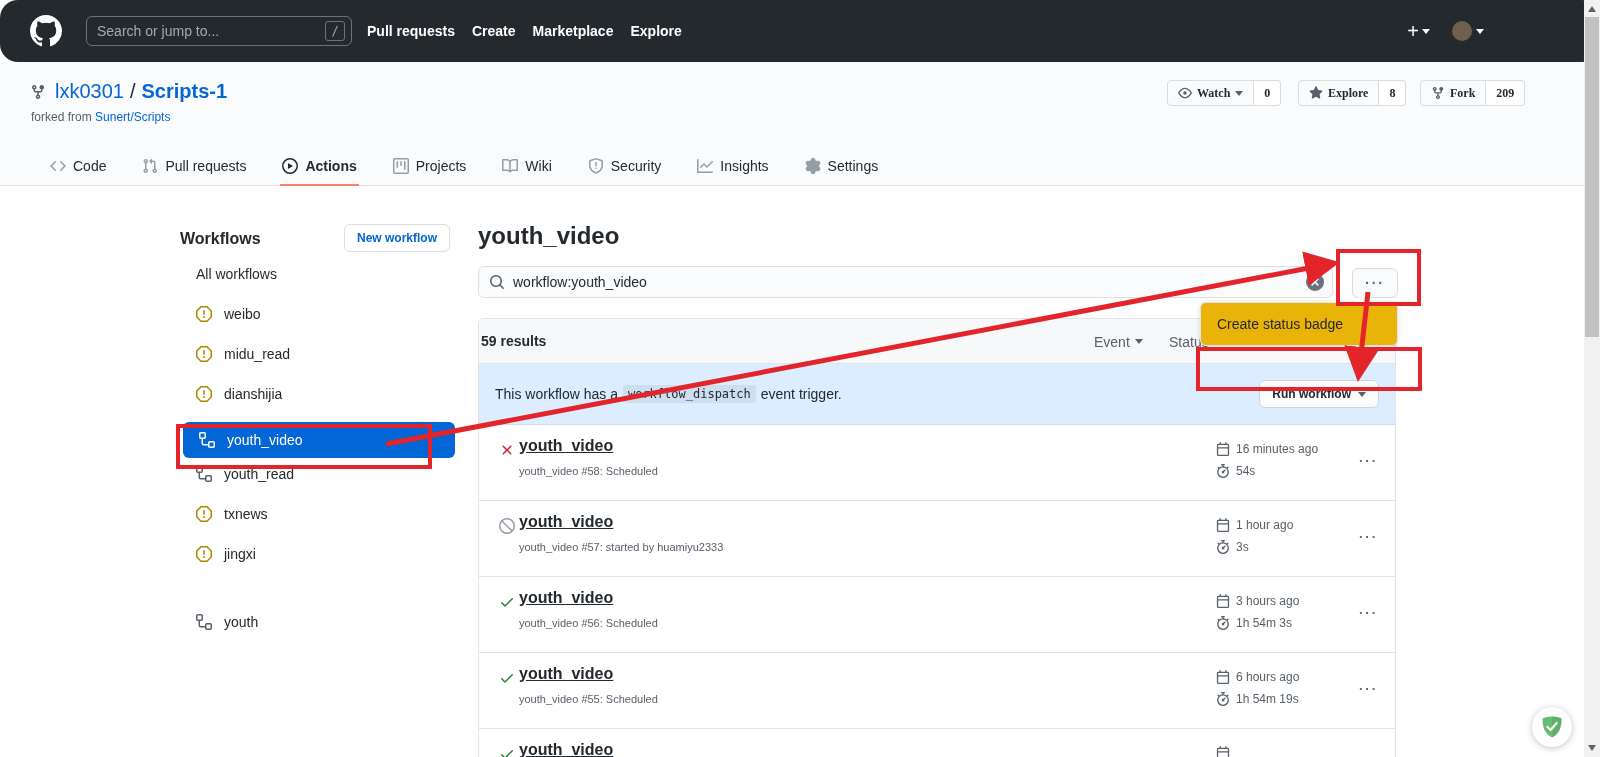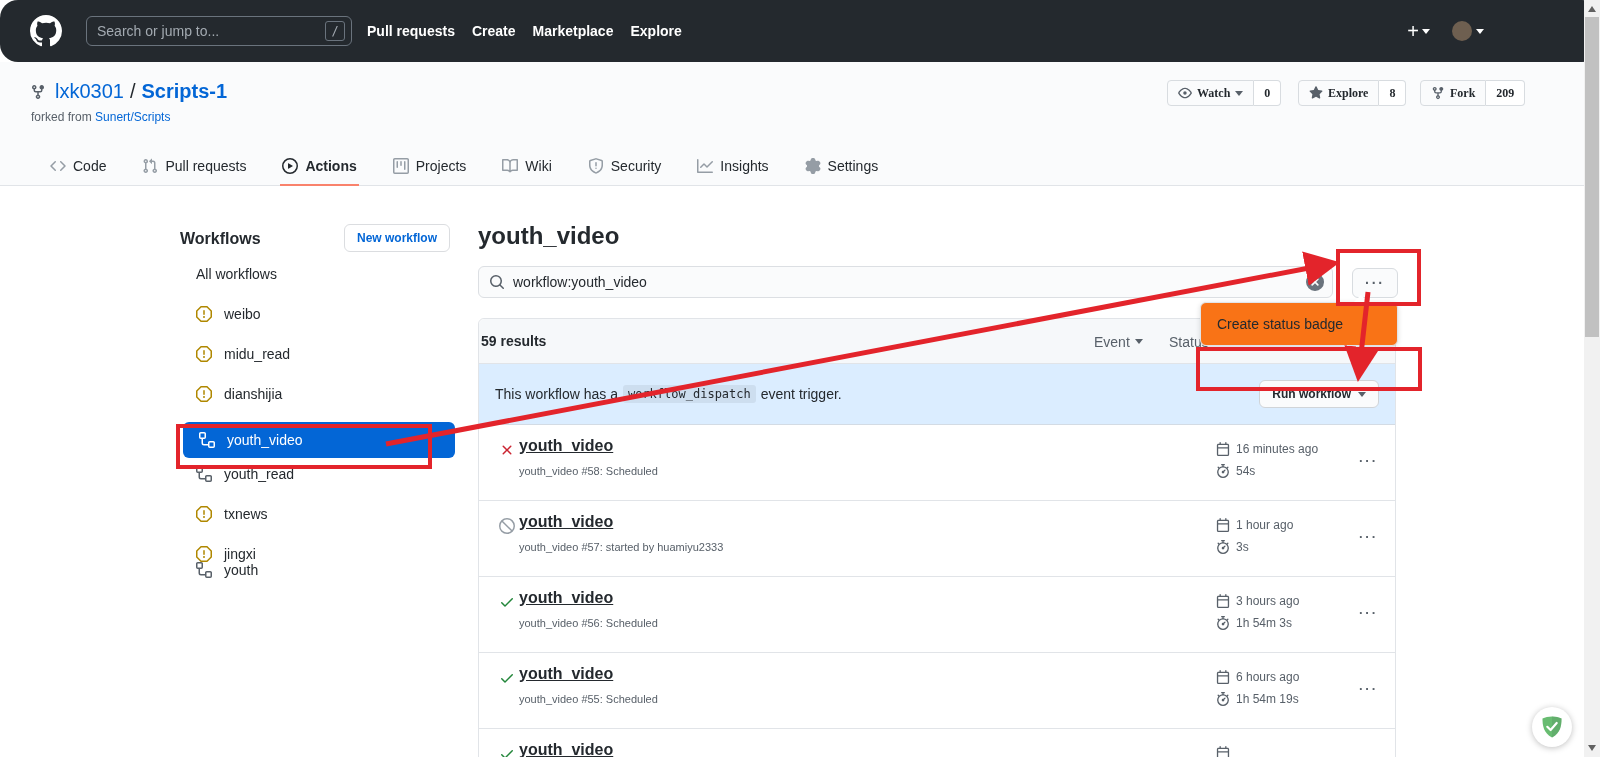--- a/index.html
+++ b/index.html
@@ -76,21 +76,21 @@
   .run-row .st-ic { position:absolute; left:20px; top:17px; width:16px; height:16px; }
   .ic-fail { fill:#cb2431; } .ic-ok { fill:#22863a; } .ic-skip { fill:#959da5; }
   .run-title { position:absolute; left:40px; top:12px; font-size:16px; font-weight:bold; color:#24292e; }
   .run-desc { position:absolute; left:40px; top:40px; font-size:11px; color:#586069; }
   .run-meta { position:absolute; left:737px; top:13px; font-size:12px; color:#586069; }
   .run-meta .mrow { display:flex; align-items:center; gap:6px; height:22px; }
   .run-meta .oct { width:14px; height:14px; fill:#586069; }
   .row-kebab { position:absolute; left:880px; top:28px; color:#586069; font-size:13px; font-weight:bold; letter-spacing:2px; }
 
   
-  .menu { position:absolute; left:1200px; top:302px; width:198px; background:#f97316; border:1px solid #e1e4e8; border-radius:6px; box-shadow:0 1px 5px rgba(27,31,35,.15); z-index:40; }
+  .menu { position:absolute; left:1200px; top:302px; width:198px; background:#eab308; border:1px solid #e1e4e8; border-radius:6px; box-shadow:0 1px 5px rgba(27,31,35,.15); z-index:40; }
   .menu::before { content:""; position:absolute; top:-8px; left:152px; border:8px solid transparent; border-top:none; border-bottom:8px solid #fff; }
   .menu-item { height:42px; display:flex; align-items:center; padding-left:16px; font-size:14px; color:#24292e; }
   .menu-div { border-top:1px solid #e1e4e8; }
 
   
   .ann { position:absolute; border:4px solid #e3242b; z-index:60; }
   #ann-svg { position:absolute; left:0; top:0; width:1600px; height:757px; z-index:61; pointer-events:none; }
 
   
   .adg { position:absolute; left:1532px; top:707px; width:40px; height:40px; background:#fff; border-radius:50%; box-shadow:0 1px 6px rgba(0,0,0,.25); z-index:50; display:flex; align-items:center; justify-content:center; }
@@ -279,21 +279,21 @@
     <span>txnews</span>
     </div>
 
   <div class="sb-item" style="top:546px">
     <svg class="oct warn-ic" viewBox="0 0 16 16">
         <path d="M4.47.22A.749.749 0 0 1 5 0h6c.199 0 .389.079.53.22l4.25 4.25c.141.14.22.331.22.53v6a.749.749 0 0 1-.22.53l-4.25 4.25A.749.749 0 0 1 11 16H5a.749.749 0 0 1-.53-.22L.22 11.53A.749.749 0 0 1 0 11V5c0-.199.079-.39.22-.53Zm.84 1.28L1.5 5.31v5.38l3.81 3.81h5.38l3.81-3.81V5.31L10.69 1.5ZM8 4a.75.75 0 0 1 .75.75v3.5a.75.75 0 0 1-1.5 0v-3.5A.75.75 0 0 1 8 4Zm0 8a1 1 0 1 1 0-2 1 1 0 0 1 0 2Z"></path>
       </svg>
     <span>jingxi</span>
     </div>
 
-  <div class="sb-item" style="top:562px">
+  <div class="sb-item" style="top:614px">
     <svg class="oct wf-ic" viewBox="0 0 16 16">
         <path d="M0 1.75C0 .784.784 0 1.75 0h3.5C6.216 0 7 .784 7 1.75v3.5A1.75 1.75 0 0 1 5.25 7H4v4a1 1 0 0 0 1 1h4v-1.25C9 9.784 9.784 9 10.75 9h3.5c.966 0 1.75.784 1.75 1.75v3.5A1.75 1.75 0 0 1 14.25 16h-3.5A1.75 1.75 0 0 1 9 14.25v-.75H5A2.5 2.5 0 0 1 2.5 11V7h-.75A1.75 1.75 0 0 1 0 5.25Zm1.75-.25a.25.25 0 0 0-.25.25v3.5c0 .138.112.25.25.25h3.5a.25.25 0 0 0 .25-.25v-3.5a.25.25 0 0 0-.25-.25Zm9 9a.25.25 0 0 0-.25.25v3.5c0 .138.112.25.25.25h3.5a.25.25 0 0 0 .25-.25v-3.5a.25.25 0 0 0-.25-.25Z"></path>
       </svg>
     <span>youth</span>
     </div>
 
   <div class="main-title">youth_video</div>
 
   <div class="wf-search">
     <svg class="oct" viewBox="0 0 16 16">

